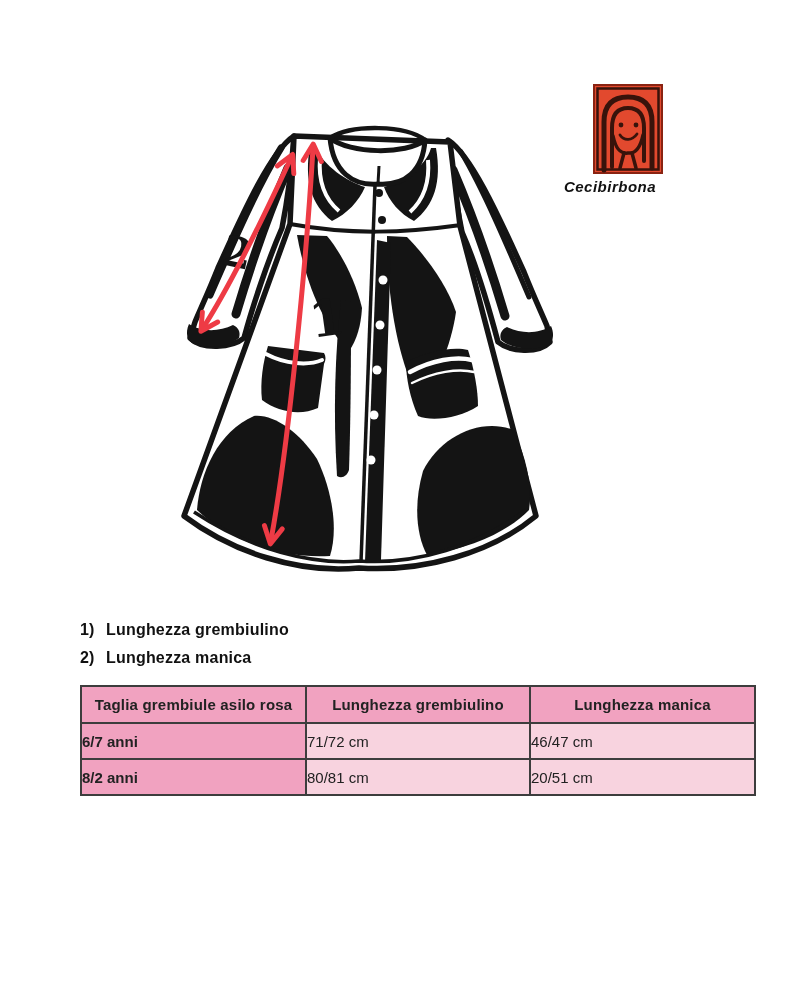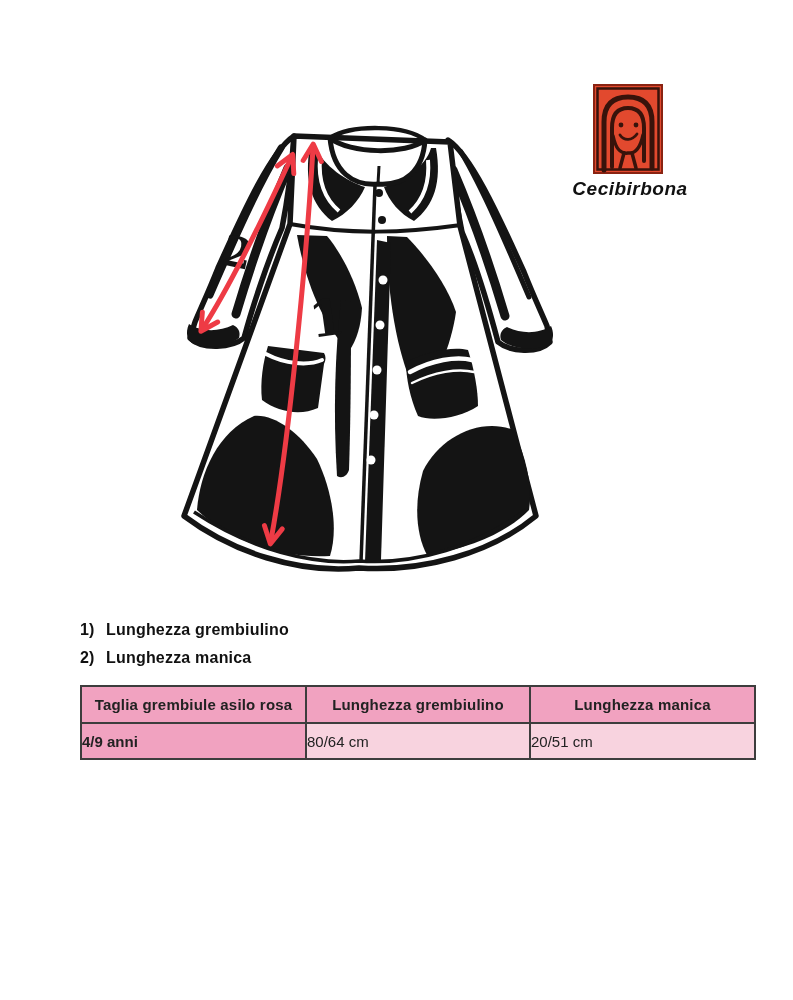--- a/index.html
+++ b/index.html
@@ -22,22 +22,22 @@
   .illustration{position:absolute;left:160px;top:88px;width:420px;height:520px;}
   .ink-stroke{stroke:var(--ink);fill:none;}
   .ink-fill{fill:var(--ink);stroke:none;}
   .white-stroke{stroke:#ffffff;fill:none;}
   .sleeve-fill,.body-fill,.collar-fill{fill:#ffffff;stroke:var(--ink);}
   .arrow{stroke:var(--arrow);fill:none;}
   .digit{font-family:"DejaVu Serif",serif;font-weight:bold;fill:var(--ink);}
   
   .logo{position:absolute;left:593px;top:84px;width:70px;height:90px;}
   .brand-name{
-    position:absolute;left:556px;top:178px;width:148px;text-align:center;
-    font-size:19px;font-weight:bold;font-style:italic;letter-spacing:.5px;color:#111;
+    position:absolute;left:536px;top:178px;width:148px;text-align:center;
+    font-size:15px;font-weight:bold;font-style:italic;letter-spacing:.5px;color:#111;
   }
   
   .legend{position:absolute;left:80px;top:616px;}
   .legend-row{display:flex;height:28px;align-items:center;font-size:16px;font-weight:bold;color:#111;}
   .legend-num{width:26px;flex:0 0 26px;}
   .legend-label{letter-spacing:.2px;}
   
   .size-table{
     position:absolute;left:80px;top:685px;width:674px;
     border-collapse:collapse;table-layout:fixed;
@@ -168,19 +168,24 @@
       </colgroup>
     <thead>
       <tr>
         <th>Taglia grembiule asilo rosa</th>
         <th>Lunghezza grembiulino</th>
         <th>Lunghezza manica</th>
       </tr>
     </thead>
     <tbody>
       <tr>
-        <td class="size-cell">4/9 anni</td>
-        <td class="val-cell">80/64 cm</td>
+        <td class="size-cell">6/7 anni</td>
+        <td class="val-cell">71/72 cm</td>
+        <td class="val-cell">46/47 cm</td>
+      </tr>
+      <tr>
+        <td class="size-cell">8/2 anni</td>
+        <td class="val-cell">80/81 cm</td>
         <td class="val-cell">20/51 cm</td>
       </tr>
     </tbody>
   </table>
 </div>
 
 </body></html>

